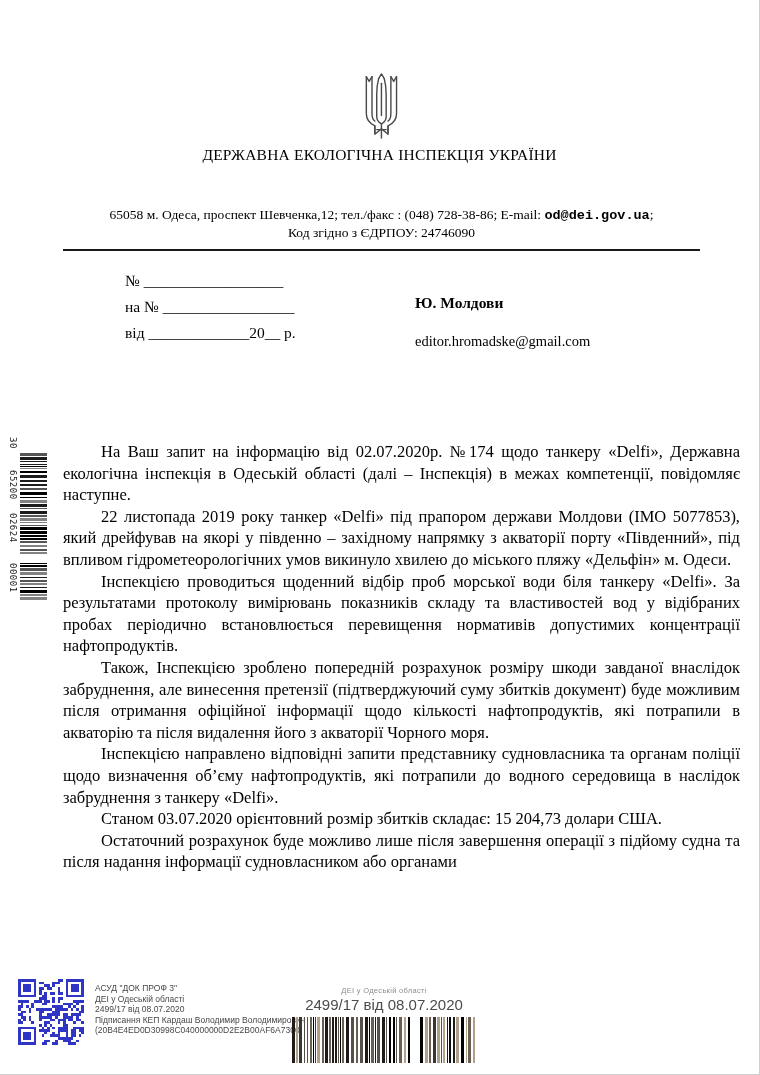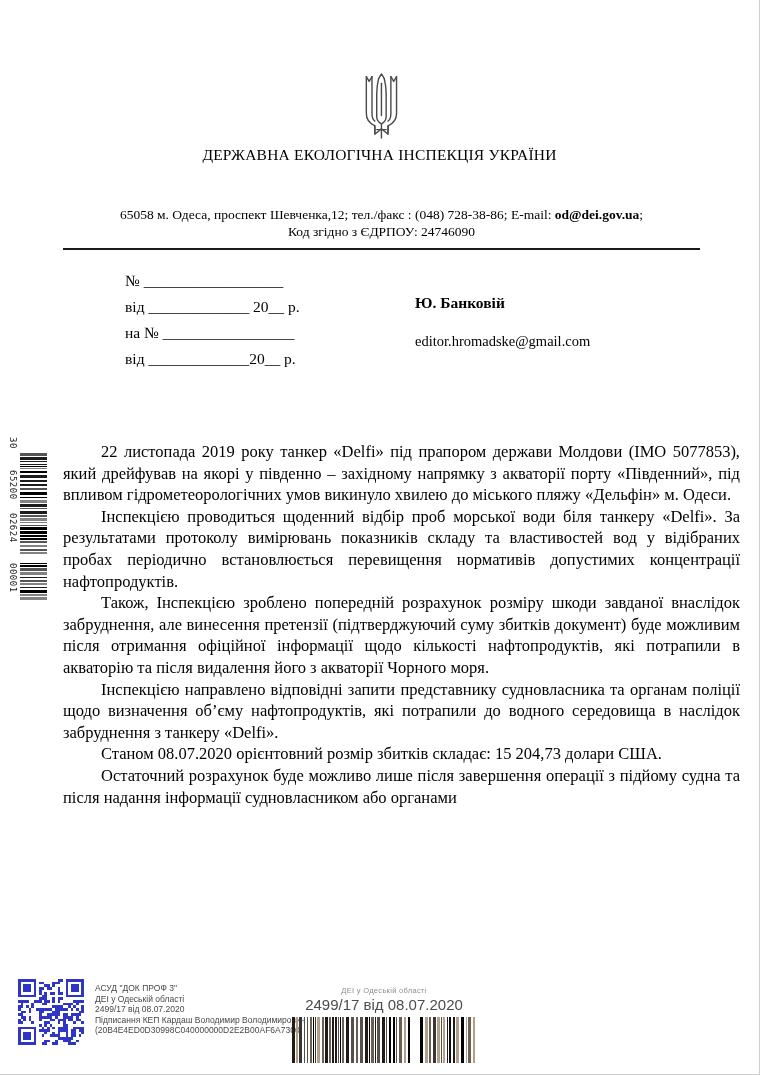--- a/index.html
+++ b/index.html
@@ -16,21 +16,21 @@
   }
   
   .emblem{position:absolute;top:72px;left:50%;transform:translateX(-47%);width:48px;height:68px;}
   .emblem svg{width:100%;height:100%;}
   
   .org-header{position:absolute;top:142px;left:0;width:100%;text-align:center;
     font-size:15.5px;line-height:26px;letter-spacing:.2px;}
   
   .address{position:absolute;top:206px;left:63px;width:637px;text-align:center;
     font-size:13.5px;line-height:17px;border-bottom:2px solid #1a1a1a;padding-bottom:8px;}
-  .address b{font-weight:bold;}
+  .address b{font-weight:bold;font-family:Liberation Mono, monospace;}
   
   .ref-block{position:absolute;top:268px;left:125px;width:280px;
     font-size:15.5px;line-height:26px;white-space:nowrap;}
   
   .recipient{position:absolute;top:292px;left:415px;width:300px;
     font-size:15.5px;line-height:21px;font-weight:bold;}
   .recipient .email{font-weight:normal;margin-top:18px;font-size:14.5px;}
   
   .body-text{position:absolute;top:441px;left:63px;width:677px;
     font-size:16.5px;line-height:21.6px;text-align:justify;}
@@ -83,36 +83,36 @@
     <div>ДЕРЖАВНА ЕКОЛОГІЧНА ІНСПЕКЦІЯ УКРАЇНИ</div>
   </div>
 
   <div class="address">
     <div><span>65058 м. Одеса, проспект Шевченка,12; тел./факс : (048) 728-38-86; E-mail: </span><b>od@dei.gov.ua</b><span>;</span></div>
     <div>Код згідно з ЄДРПОУ: 24746090</div>
   </div>
 
   <div class="ref-block">
     <div>№  __________________</div>
-    <div>від _____________ 20__ р.</div>
     <div>на № _________________</div>
     <div>від _____________20__ р.</div>
   </div>
 
   <div class="recipient">
-    <div>Ю. Банковій</div>
+    <div>Ю. Молдови</div>
     <div class="email">editor.hromadske@gmail.com</div>
   </div>
 
   <div class="body-text">
+    <p>На Ваш запит на інформацію від 02.07.2020р. №174 щодо танкеру «Delfi», Державна екологічна інспекція в Одеській області (далі – Інспекція) в межах компетенції, повідомляє наступне.</p>
     <p>22 листопада 2019 року танкер «Delfi» під прапором держави Молдови (ІМО 5077853), який дрейфував на якорі у південно – західному напрямку з акваторії порту «Південний», під впливом гідрометеорологічних умов викинуло хвилею до міського пляжу «Дельфін» м. Одеси.</p>
     <p>Інспекцією проводиться щоденний відбір проб морської води біля танкеру «Delfi». За результатами протоколу вимірювань показників складу та властивостей вод у відібраних пробах періодично встановлюється перевищення нормативів допустимих концентрації нафтопродуктів.</p>
     <p>Також, Інспекцією зроблено попередній розрахунок розміру шкоди завданої внаслідок забруднення, але винесення претензії (підтверджуючий суму збитків документ) буде можливим після отримання офіційної інформації щодо кількості нафтопродуктів, які потрапили в акваторію та після видалення його з акваторії Чорного моря.</p>
     <p>Інспекцією направлено відповідні запити представнику судновласника та органам поліції щодо визначення об’єму нафтопродуктів, які потрапили до водного середовища в наслідок забруднення з танкеру «Delfi».</p>
-    <p>Станом 08.07.2020 орієнтовний розмір збитків складає: 15 204,73 долари США.</p>
+    <p>Станом 03.07.2020 орієнтовний розмір збитків складає: 15 204,73 долари США.</p>
     <p>Остаточний розрахунок буде можливо лише після завершення операції з підйому судна та після надання інформації судновласником або органами</p>
   </div>
 
   <div class="ladder">
     <span class="digit" style="top:0">30</span>
     <span class="digit" style="top:33px">65200</span>
     <span class="digit" style="top:76px">02624</span>
     <span class="digit" style="top:126px">00001</span>
     <div class="bars">
       <div class="seg seg1">

